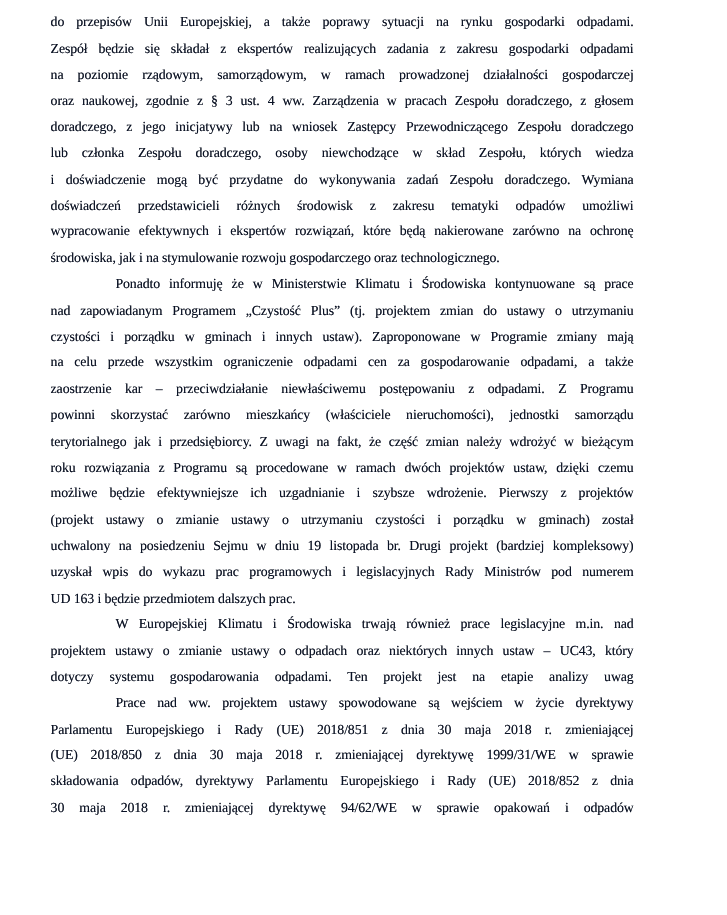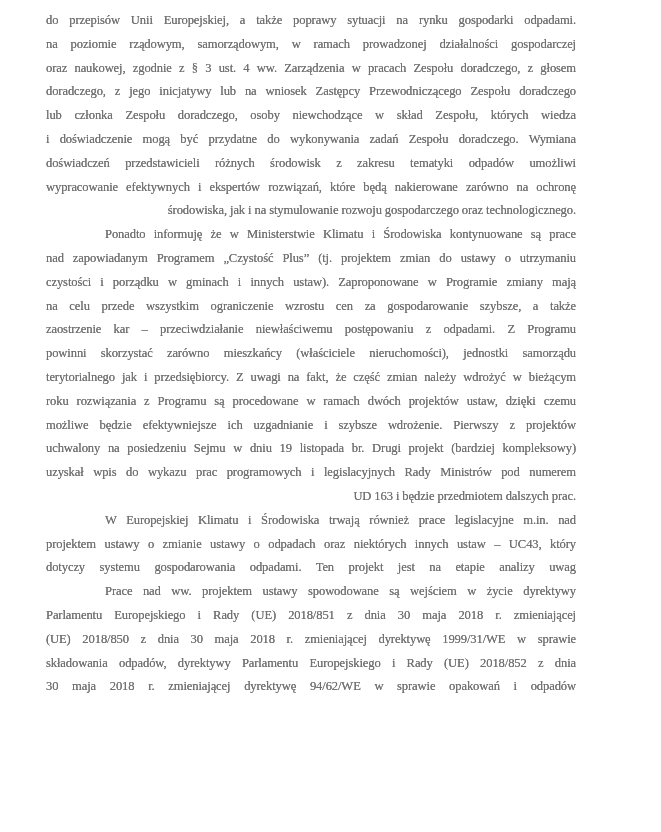--- a/index.html
+++ b/index.html
@@ -43,55 +43,57 @@
     white-space: normal;
   }
   
   .line::after {
     content: "";
     display: inline-block;
     width: 100%;
     height: 0;
   }
   .line.no-justify {
-    text-align: right;
+    text-align: left;
   }
   .line.no-justify::after {
     width: 0;
   }
   .line.indent {
     text-indent: 59px;
   }
 </style>
 </head>
 <body>
 
 <div class="page">
-  <div class="text-block" style="color: #737373;">
+  <div class="text-block" style="color: #0f172a;">
       <div class="paragraph">
         <div class="line">do przepisów Unii Europejskiej, a także poprawy sytuacji na rynku gospodarki odpadami.</div>
+        <div class="line">Zespół będzie się składał z ekspertów realizujących zadania z zakresu gospodarki odpadami</div>
         <div class="line">na poziomie rządowym, samorządowym, w ramach prowadzonej działalności gospodarczej</div>
         <div class="line">oraz naukowej, zgodnie z § 3 ust. 4 ww. Zarządzenia w pracach Zespołu doradczego, z głosem</div>
         <div class="line">doradczego, z jego inicjatywy lub na wniosek Zastępcy Przewodniczącego Zespołu doradczego</div>
         <div class="line">lub członka Zespołu doradczego, osoby niewchodzące w skład Zespołu, których wiedza</div>
         <div class="line">i doświadczenie mogą być przydatne do wykonywania zadań Zespołu doradczego. Wymiana</div>
         <div class="line">doświadczeń przedstawicieli różnych środowisk z zakresu tematyki odpadów umożliwi</div>
         <div class="line">wypracowanie efektywnych i ekspertów rozwiązań, które będą nakierowane zarówno na ochronę</div>
         <div class="line no-justify">środowiska, jak i na stymulowanie rozwoju gospodarczego oraz technologicznego.</div>
       </div>
       <div class="paragraph">
         <div class="line indent">Ponadto informuję że w Ministerstwie Klimatu i Środowiska kontynuowane są prace</div>
         <div class="line">nad zapowiadanym Programem „Czystość Plus” (tj. projektem zmian do ustawy o utrzymaniu</div>
         <div class="line">czystości i porządku w gminach i innych ustaw). Zaproponowane w Programie zmiany mają</div>
-        <div class="line">na celu przede wszystkim ograniczenie wzrostu cen za gospodarowanie szybsze, a także</div>
+        <div class="line">na celu przede wszystkim ograniczenie odpadami cen za gospodarowanie odpadami, a także</div>
         <div class="line">zaostrzenie kar – przeciwdziałanie niewłaściwemu postępowaniu z odpadami. Z Programu</div>
         <div class="line">powinni skorzystać zarówno mieszkańcy (właściciele nieruchomości), jednostki samorządu</div>
         <div class="line">terytorialnego jak i przedsiębiorcy. Z uwagi na fakt, że część zmian należy wdrożyć w bieżącym</div>
         <div class="line">roku rozwiązania z Programu są procedowane w ramach dwóch projektów ustaw, dzięki czemu</div>
         <div class="line">możliwe będzie efektywniejsze ich uzgadnianie i szybsze wdrożenie. Pierwszy z projektów</div>
+        <div class="line">(projekt ustawy o zmianie ustawy o utrzymaniu czystości i porządku w gminach) został</div>
         <div class="line">uchwalony na posiedzeniu Sejmu w dniu 19 listopada br. Drugi projekt (bardziej kompleksowy)</div>
         <div class="line">uzyskał wpis do wykazu prac programowych i legislacyjnych Rady Ministrów pod numerem</div>
         <div class="line no-justify">UD 163 i będzie przedmiotem dalszych prac.</div>
       </div>
       <div class="paragraph">
         <div class="line indent">W Europejskiej Klimatu i Środowiska trwają również prace legislacyjne m.in. nad</div>
         <div class="line">projektem ustawy o zmianie ustawy o odpadach oraz niektórych innych ustaw – UC43, który</div>
         <div class="line">dotyczy systemu gospodarowania odpadami. Ten projekt jest na etapie analizy uwag</div>
       </div>
       <div class="paragraph">

